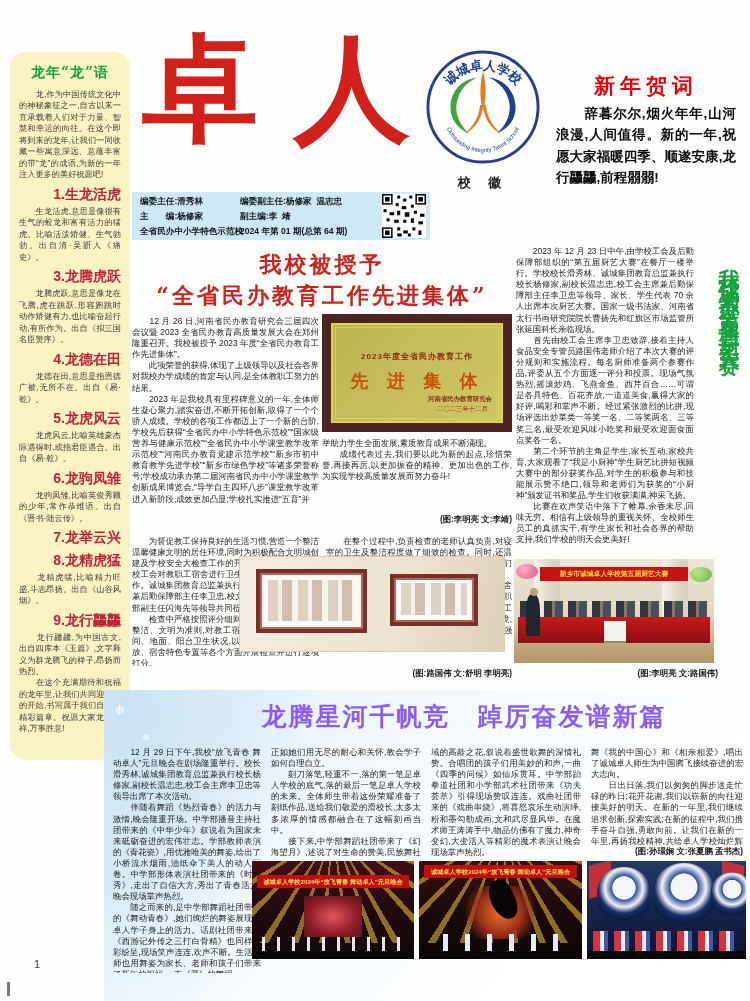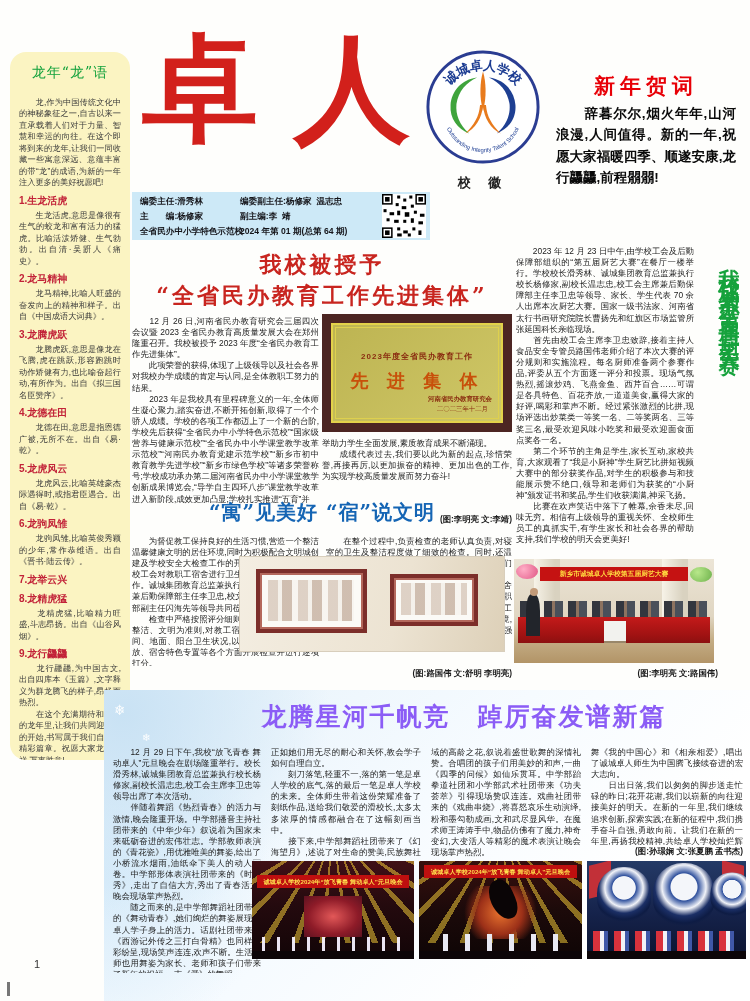--- a/index.html
+++ b/index.html
@@ -4,24 +4,24 @@
 <style>
   *{margin:0;padding:0;box-sizing:border-box}
   html,body{background:#fff}
   #page{position:relative;width:750px;height:1001px;background:#fefefc;overflow:hidden;
         font-family:"Liberation Sans","DejaVu Sans",sans-serif;color:#1a1a1a}
   .abs{position:absolute}
 
   
   #sidebar{left:10px;top:52px;width:120px;height:708px;background:#fbf4c2;border-radius:16px;
            padding:12px 9px;overflow:hidden}
-  .sb-title{color:#12a13b;font-size:14px;font-weight:normal;text-align:center;letter-spacing:1px;
-            margin-bottom:15px;font-family:"DejaVu Serif","Liberation Serif",serif}
+  .sb-title{color:#12a13b;font-size:14px;font-weight:bold;text-align:center;letter-spacing:1px;
+            margin-bottom:7px;font-family:"DejaVu Serif","Liberation Serif",serif}
   .sb-txt{font-size:8.2px;line-height:1.4;text-align:justify;color:#3a3a3a;white-space:pre-line}
-  .sb-h{color:#c22238;font-size:10px;font-weight:bold;text-align:left;margin:5px 0 2px}
+  .sb-h{color:#c22238;font-size:14px;font-weight:bold;text-align:right;margin:5px 0 2px}
 
   
   .mast-char{font-family:"DejaVu Serif","Liberation Serif",serif;font-weight:bold;color:#d2201b;
              font-size:116px;line-height:1;text-align:center}
   #zh1{left:142px;top:30px;width:110px}
   #zh2{left:272px;top:30px;width:160px}
   .pinyin{font-size:13px;font-weight:bold;letter-spacing:4px;color:#111;text-align:center}
   #py1{left:142px;top:192px;width:110px}
   #py2{left:282px;top:192px;width:140px}
   #logo{left:424px;top:48px;width:118px;height:118px}
@@ -136,24 +136,20 @@
 <body>
 
 <div id="page">
 
   <div class="abs" id="sidebar">
     <div class="sb-title">龙年“龙”语</div>
     <div class="sb-txt">　　龙,作为中国传统文化中的神秘象征之一,自古以来一直承载着人们对于力量、智慧和幸运的向往。在这个即将到来的龙年,让我们一同收藏一些寓意深远、意蕴丰富的带“龙”的成语,为新的一年注入更多的美好祝愿吧!</div>
     <div>
       <div class="sb-h">1.生龙活虎</div>
       <div class="sb-txt">　　生龙活虎,意思是像很有生气的蛟龙和富有活力的猛虎。比喻活泼矫健、生气勃勃。出自清·吴趼人《痛史》。</div>
-    </div>
-    <div>
-      <div class="sb-h">2.龙马精神</div>
-      <div class="sb-txt">　　龙马精神,比喻人旺盛的奋发向上的精神和样子。出自《中国成语大词典》。</div>
     </div>
     <div>
       <div class="sb-h">3.龙腾虎跃</div>
       <div class="sb-txt">　　龙腾虎跃,意思是像龙在飞腾,虎在跳跃,形容跑跳时动作矫健有力,也比喻奋起行动,有所作为。出自《拟三国名臣赞序》。</div>
     </div>
     <div>
       <div class="sb-h">4.龙德在田</div>
       <div class="sb-txt">　　龙德在田,意思是指恩德广被,无所不在。出自《易·乾》。</div>
     </div>
     <div>
@@ -267,21 +263,20 @@
       <div class="cert-t1">2023年度全省民办教育工作</div>
       <div class="cert-t2">先 进 集 体</div>
       <div class="cert-t3">河南省民办教育研究会</div>
       <div class="cert-t4">二〇二三年十二月</div>
     </div>
   </div>
   <div class="abs body-txt" style="left:322px;top:438px;width:190px;height:74px">举助力学生全面发展,素质教育成果不断涌现。
 　　成绩代表过去,我们要以此为新的起点,珍惜荣誉,再接再厉,以更加振奋的精神、更加出色的工作,为实现学校高质量发展而努力奋斗!</div>
   <div class="abs credit" style="left:322px;top:514px;width:190px">(图:李明亮  文:李靖)</div>
 
-  <div class="abs" id="a2-h">“寓”见美好  “宿”说文明</div>
   <div class="abs body-txt" style="left:132px;top:536px;width:187px;height:130px">　　为督促教工保持良好的生活习惯,营造一个整洁温馨健康文明的居住环境,同时为积极配合文明城创建及学校安全大检查工作的开展,1 月 10 日中午,我校工会对教职工宿舍进行卫生、安全大检查评比工作。诚城集团教育总监兼执行校长杨修家,工会主席兼后勤保障部主任李卫忠,校文明办主任兼后勤保障部副主任闪海先等领导共同莅临指导。
 　　检查中严格按照评分细则要求,以安全、舒适、整洁、文明为准则,对教工宿舍门窗、墙面、卫生间、地面、阳台卫生状况,以及用电安全、物品摆放、宿舍特色专置等各个方面开展检查并进行逐项打分。</div>
   <div class="abs body-txt" style="left:326px;top:536px;width:186px;height:130px">　　在整个过程中,负责检查的老师认真负责,对寝室的卫生及整洁程度做了细致的检查。同时,还温馨提醒各位教师,杜绝使用违规电器,提高了教师们的安全意识,对寝室的管理起到了很好的效果。
 　　本次“寓”见美好、“宿”说文明教职工文明宿舍评比活动,进一步加强了教师公寓管理,提高了教职工的生活安全意识,提升了文明素养习惯,为教职工营造了整洁、和谐、文明、奋进的公寓生活环境,为学校安全校园的建设、文明校园的建设提供了强有力的保障。</div>
   <div class="abs" id="dorm">
     <div class="board bd1"></div>
     <div class="board bd2"></div>
   </div>
   <div class="abs credit" style="left:320px;top:668px;width:192px">(图:路国伟  文:舒明 李明亮)</div>
 

